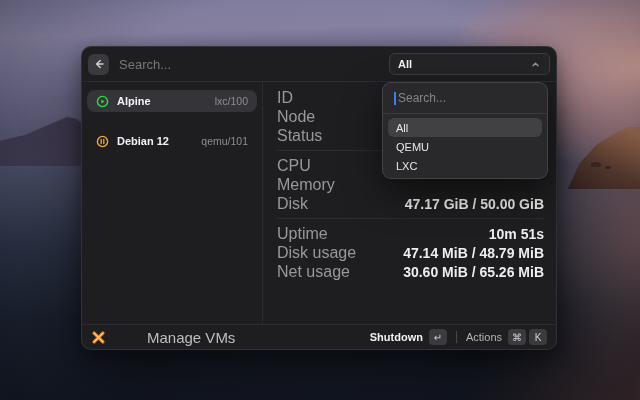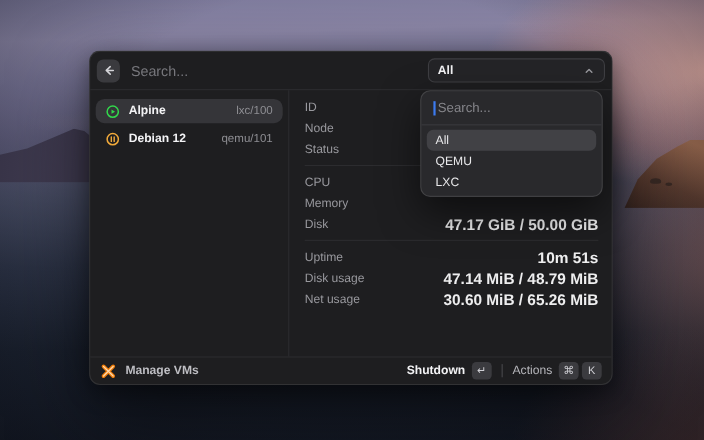--- a/index.html
+++ b/index.html
@@ -56,39 +56,39 @@
     border-bottom:1px solid #3a3a3e; font-size:12px; color:#85858a; }
   .dd-caret { width:2px; height:13px; background:#3c7bf0; margin-right:2px; }
   .dd-options { padding:4px 5px; }
   .dd-option { height:19px; border-radius:6px; display:flex; align-items:center; padding:0 8px;
     font-size:11px; font-weight:500; color:#e8e8ea; cursor:pointer; }
   .dd-option.selected { background:#414145; }
 
   
   .win-body { flex:1 1 auto; display:flex; min-height:0; }
   .list-pane { width:181px; flex:0 0 181px; border-right:1px solid #2c2c2f; padding:8px 5px; }
-  .vm-row { height:22px; margin-bottom:3px; border-radius:8px; display:flex; align-items:center;
+  .vm-row { height:22px; margin-bottom:18px; border-radius:8px; display:flex; align-items:center;
     gap:8px; padding:0 9px; cursor:pointer; }
   .vm-row.selected { background:#353539; }
   .vm-name { font-size:11px; font-weight:700; color:#f3f3f5; white-space:nowrap; }
   .vm-id { margin-left:auto; font-size:10.5px; color:#8e8e93; }
   .vm-icon { display:flex; flex:0 0 auto; }
 
   .detail-pane { flex:1 1 auto; padding-top:1px; }
   .detail-group { padding:5px 0; }
   .detail-row { height:19px; display:flex; align-items:center; padding:0 12px 0 14px; }
-  .d-label { font-size:11px; color:#98989d; font-weight:500; }
+  .d-label { font-size:16px; color:#98989d; font-weight:500; }
   .d-value { margin-left:auto; font-size:14px; font-weight:700; color:#eeeeef; }
   .detail-divider { border:none; border-top:1px solid #2c2c2f; margin:0 12px 0 14px; }
 
   
   .win-footer { height:25px; flex:0 0 25px; border-top:1px solid #2c2c2f; display:flex;
     align-items:center; padding:0 9px; }
   .foot-app { display:flex; align-items:center; gap:8px; }
-  .foot-label { font-size:11px; font-weight:700; color:#bebec3; }
+  .foot-label { font-size:15px; font-weight:400; color:#bebec3;margin-left:33px; }
   .foot-right { margin-left:auto; display:flex; align-items:center; }
   .action-label { font-size:11px; font-weight:700; color:#f2f2f4; }
   .action-label.dim { font-weight:500; color:#b6b6bb; }
   .kbd { height:16px; min-width:18px; padding:0 4px; margin-left:6px; border-radius:4px;
     background:#3b3b3f; color:#cfcfd4; font-size:10px; display:inline-flex; align-items:center;
     justify-content:center; cursor:pointer; }
   .foot-sep { width:1px; height:12px; background:#48484c; margin:0 9px; }
 </style>
 </head>
 <body>

